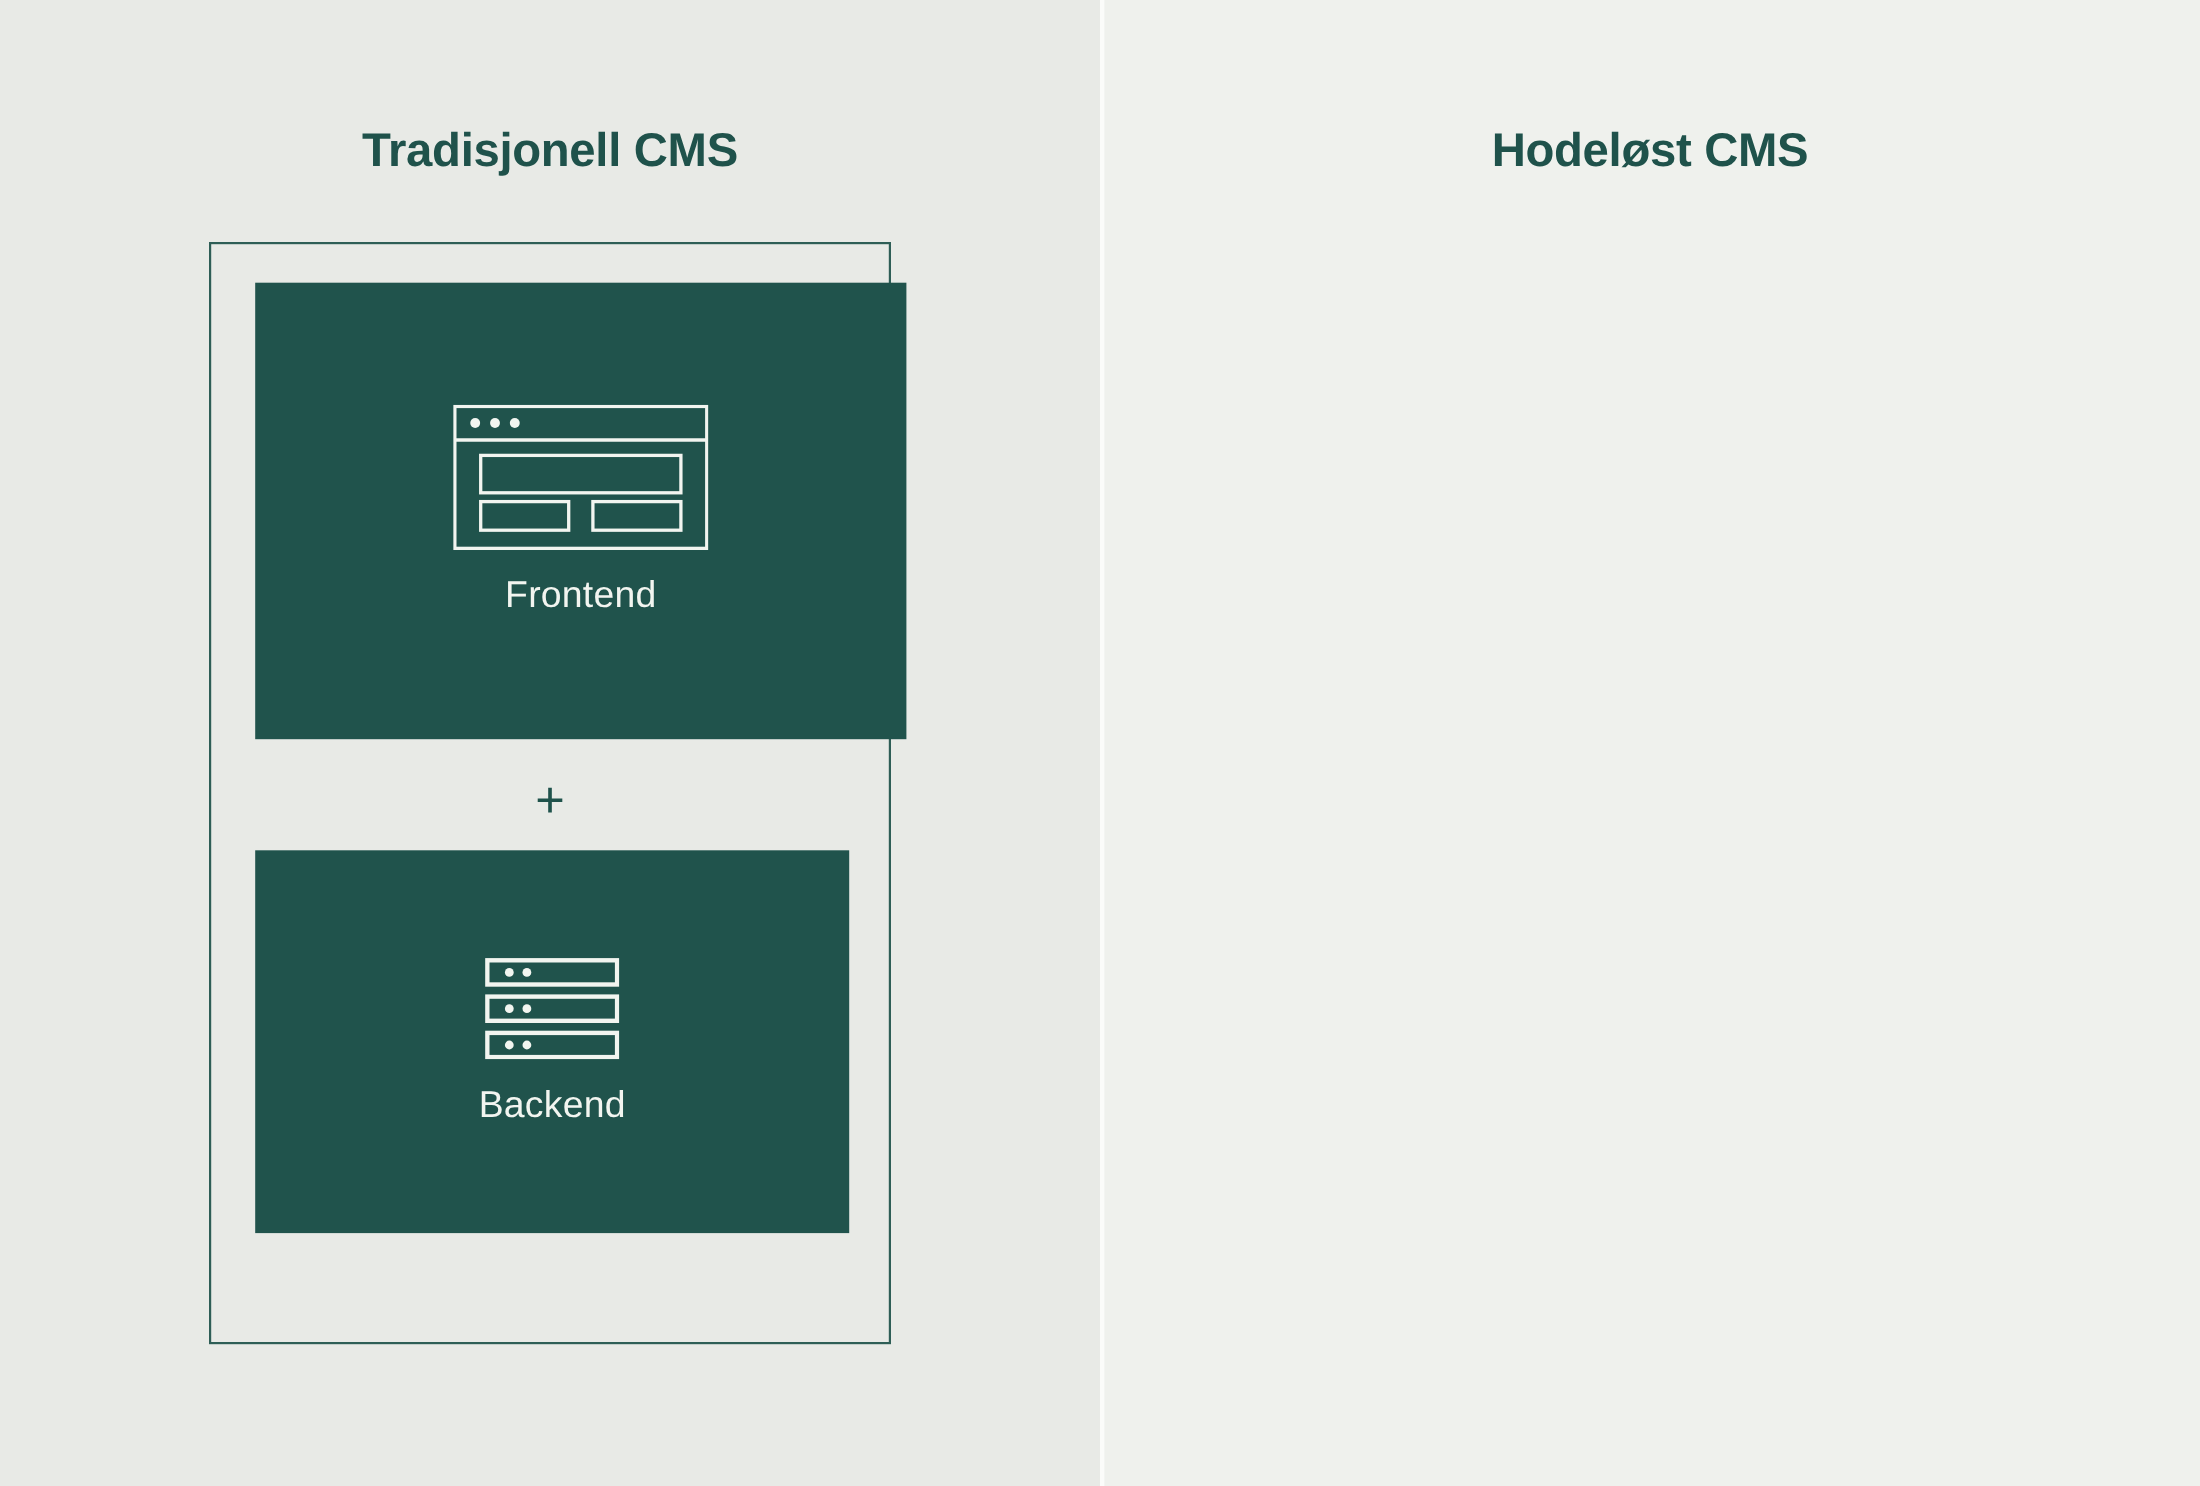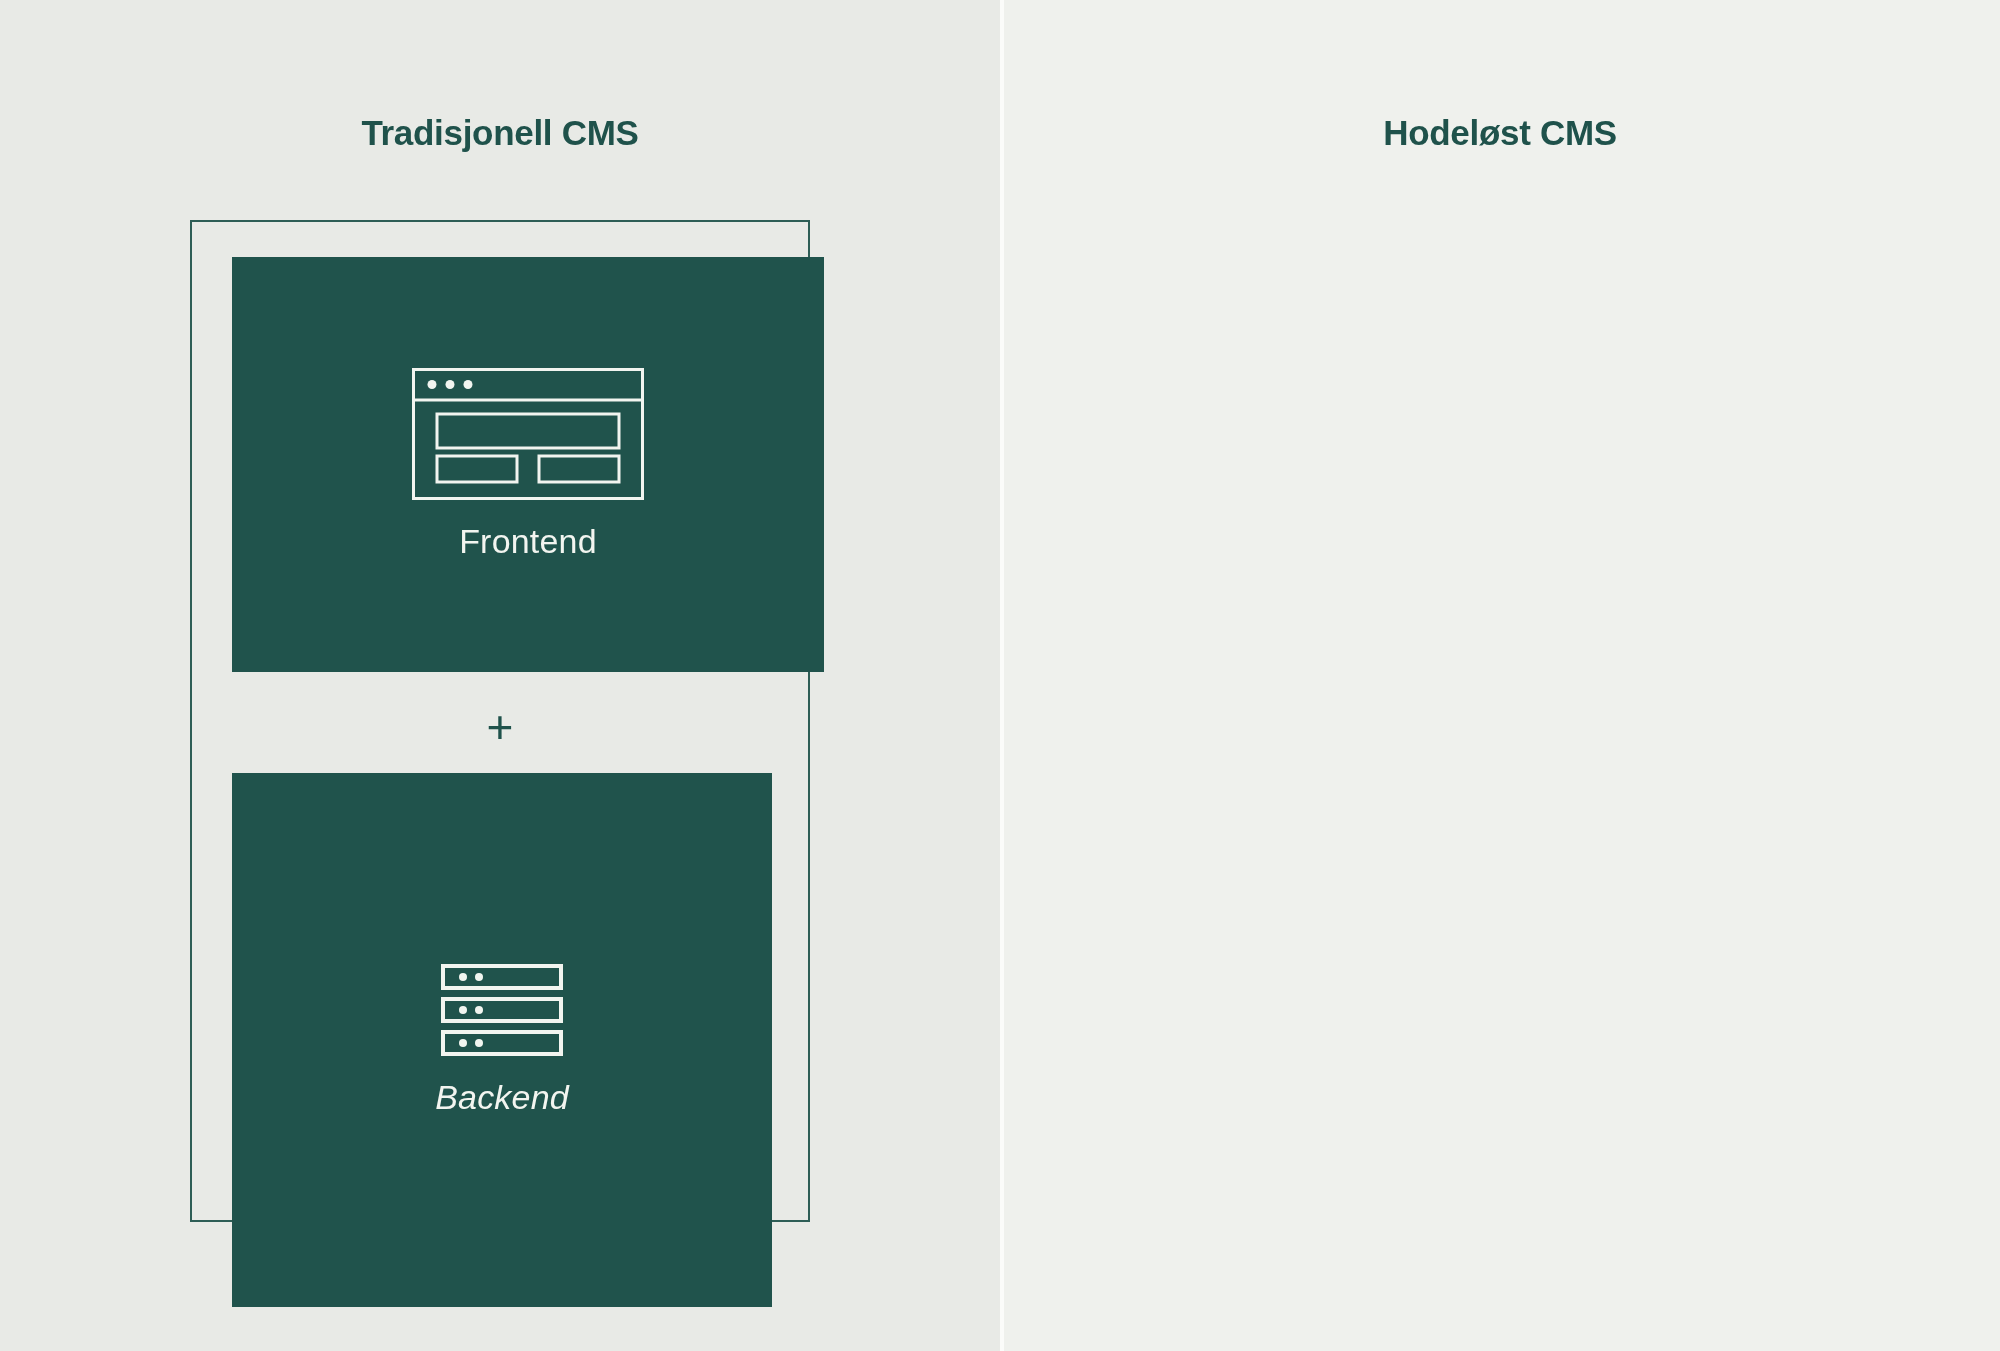--- a/index.html
+++ b/index.html
@@ -48,21 +48,21 @@
     z-index: 5;
   }
 
   
   .col-title {
     position: absolute;
     top: 113px;
     left: 0;
     width: 100%;
     text-align: center;
-    font-size: 35px;
+    font-size: 43px;
     font-weight: 600;
     letter-spacing: -0.3px;
     color: #1f524b;
   }
 
   
   .card {
     position: absolute;
     border: 2px solid #2e5e56;
     background: transparent;
@@ -98,22 +98,21 @@
     top: 35px;
     width: 592px;
     height: 415px;
   }
 
   .block-left-backend {
     position: absolute;
     left: 40px;
     top: 551px;
     width: 540px;
-    height: 534px;
-    font-style: italic;
+    height: 348px;
   }
 
   
   .caption {
     color: #f2f5f0;
     font-size: 34px;
     font-weight: 400;
     margin-top: 22px;
     letter-spacing: 0.2px;
   }

